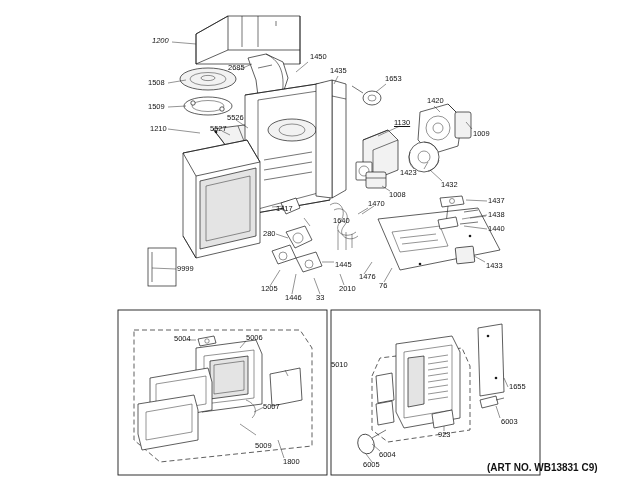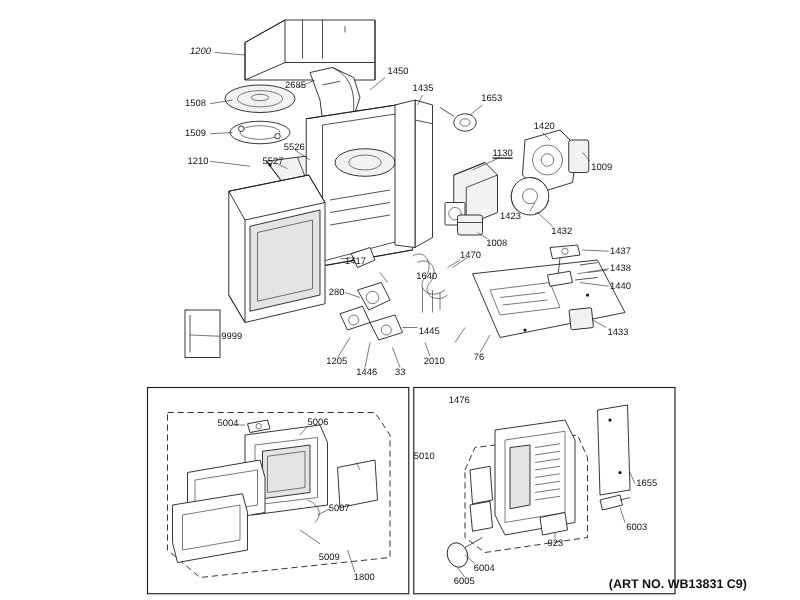--- a/index.html
+++ b/index.html
@@ -295,21 +295,21 @@
   <div class="lbl" style="left:441px;top:180px;">1432</div>
   <div class="lbl" style="left:389px;top:190px;">1008</div>
   <div class="lbl" style="left:276px;top:204px;">1417</div>
   <div class="lbl" style="left:297px;top:216px;margin-left:36px;">1640</div>
   <div class="lbl" style="left:368px;top:199px;text-align:right;">1470</div>
   <div class="lbl" style="left:488px;top:196px;">1437</div>
   <div class="lbl" style="left:488px;top:210px;">1438</div>
   <div class="lbl" style="left:488px;top:224px;">1440</div>
   <div class="lbl" style="left:263px;top:229px;">280</div>
   <div class="lbl" style="left:335px;top:260px;">1445</div>
-  <div class="lbl" style="left:359px;top:272px;margin-top:43px;">1476</div>
+  <div class="lbl" style="left:359px;top:272px;">1476</div>
   <div class="lbl" style="left:379px;top:281px;">76</div>
   <div class="lbl" style="left:339px;top:284px;">2010</div>
   <div class="lbl" style="left:316px;top:293px;">33</div>
   <div class="lbl" style="left:285px;top:293px;">1446</div>
   <div class="lbl" style="left:261px;top:284px;">1205</div>
   <div class="lbl" style="left:486px;top:261px;">1433</div>
   <div class="lbl" style="left:177px;top:264px;">9999</div>
 
   <div class="lbl" style="left:174px;top:334px;">5004</div>
   <div class="lbl" style="left:246px;top:333px;">5006</div>

